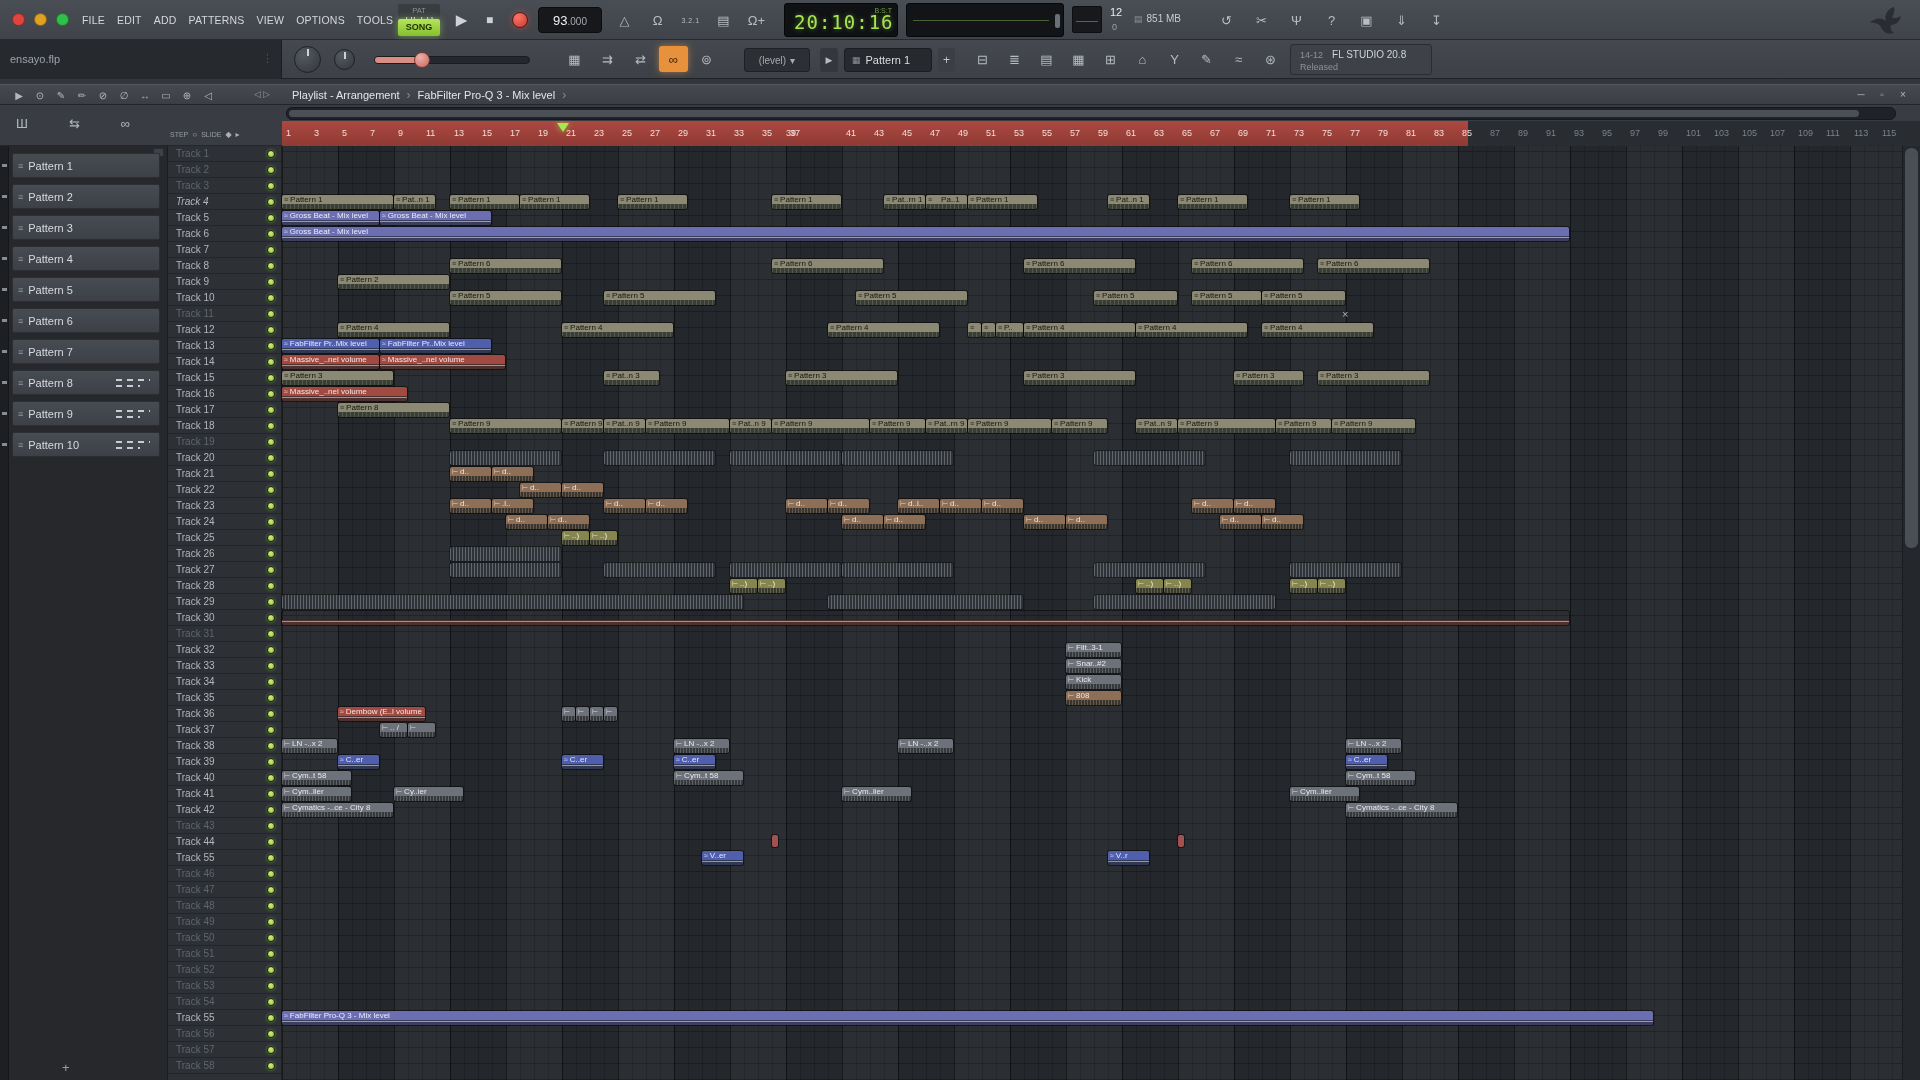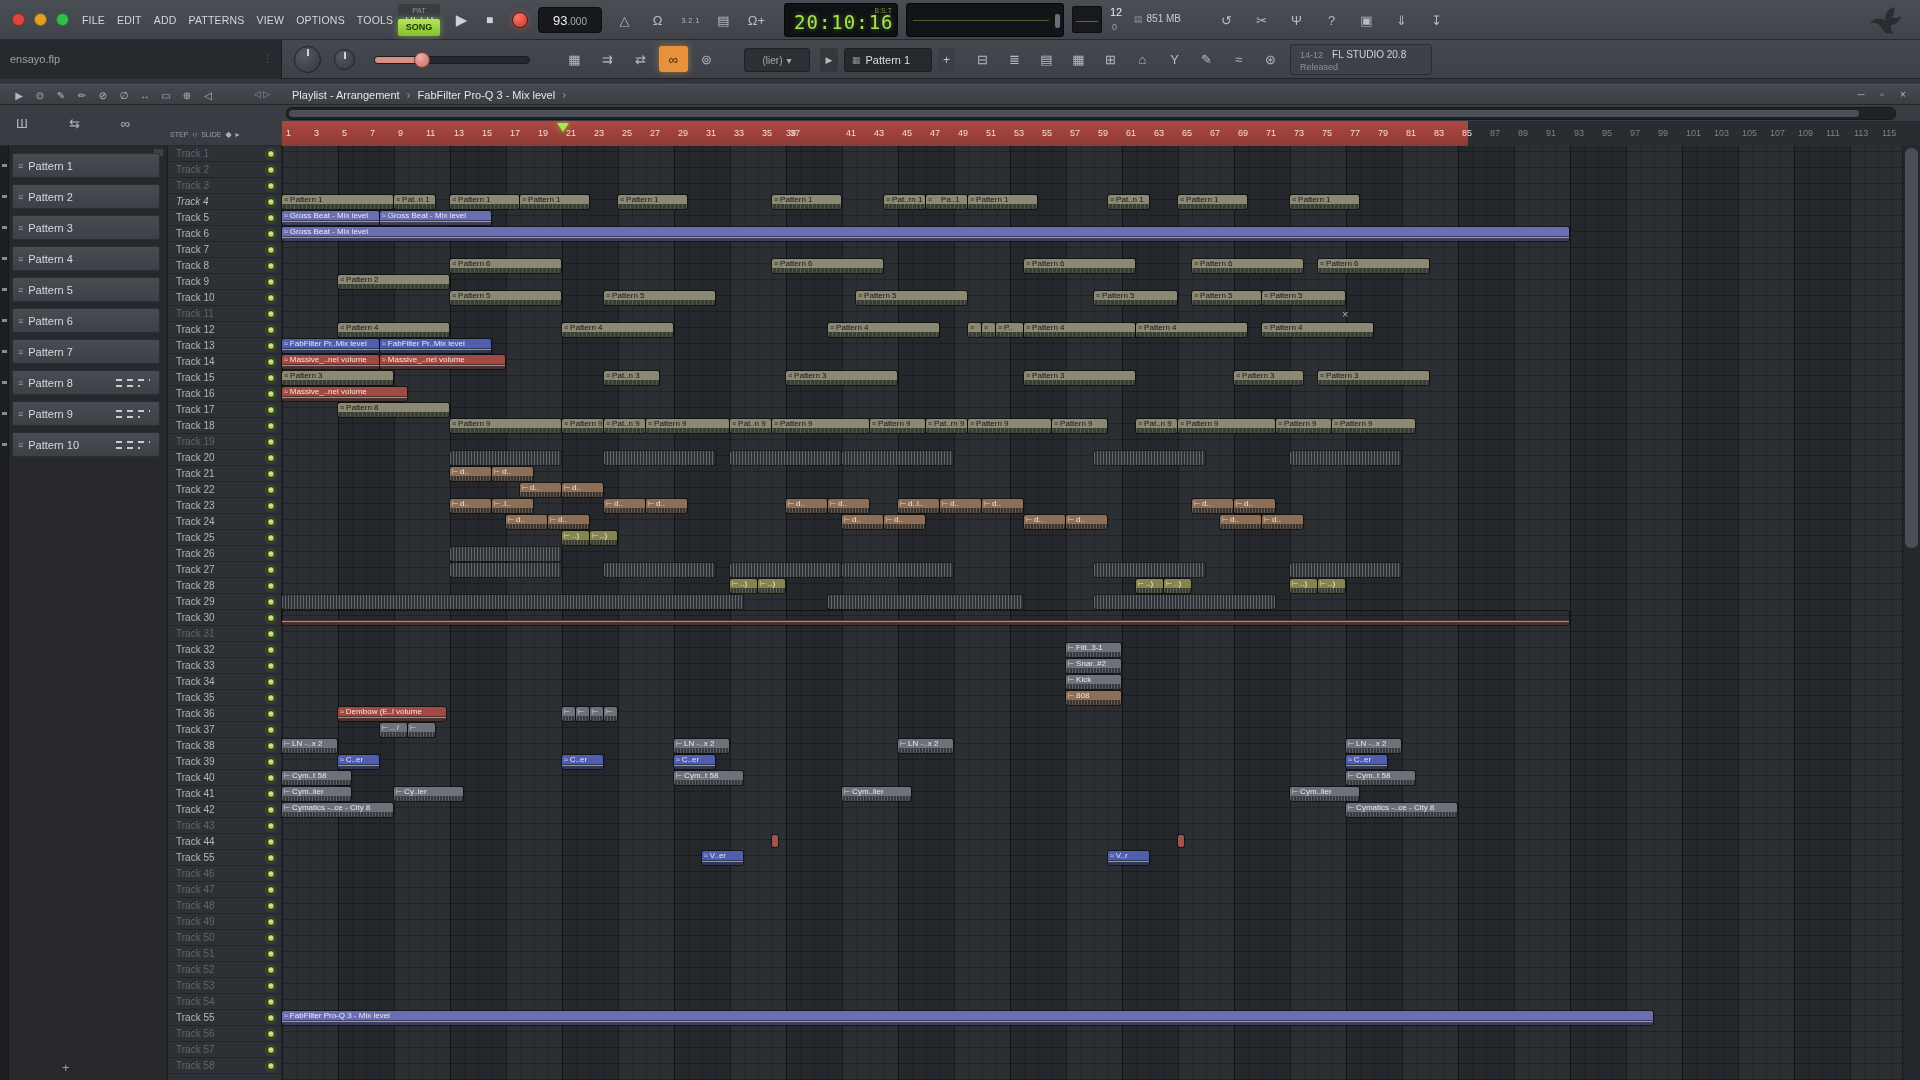--- a/index.html
+++ b/index.html
@@ -215,21 +215,21 @@
       <div class="vhandleq" data-name="slider-handle"></div>
     </div>
     <div class="iconrow" data-name="row2-mid-icons">
         <div class="tbi" data-name="grid-snap-icon">▦</div>
         <div class="tbi" data-name="jump-arrows-icon">⇉</div>
         <div class="tbi" data-name="swap-icon">⇄</div>
         <div class="tbi active" data-name="link-icon">∞</div>
         <div class="tbi" data-name="alert-bell-icon">⊚</div>
       </div>
     <div class="nonebox" data-name="keyboard-target-dropdown">
-      <span data-name="dropdown-value">(lier)</span>
+      <span data-name="dropdown-value">(level)</span>
       <span data-name="chevron-down-icon">▾</span>
     </div>
     <div class="stepfwd" data-name="next-pattern-button">▶</div>
     <div class="patsel" data-name="pattern-selector">
       <span class="pico" data-name="pattern-grid-icon">▦</span>
       <span class="plab" data-name="pattern-selector-value">Pattern 1</span>
     </div>
     <div class="pataddbtn" data-name="add-pattern-button-top">+</div>
     <div class="iconrow" data-name="row2-panel-icons">
         <div class="tbi" data-name="toolbar-panel-icon">⊟</div>
@@ -1343,21 +1343,21 @@
             </div>
             <div class="cb tex-wave" data-name="clip-body" style="background-color: rgb(53, 56, 61);"></div>
           </div>
           <div class="clip audB" data-name="audio-clip" style="left: 784px; top: 545px; width: 55px;">
             <div class="ch" data-name="clip-header" style="background: rgb(141, 111, 88); color: rgb(241, 231, 219);">
               <span class="ci" data-name="clip-type-icon">⊢</span>
               <span class="cl" data-name="clip-label">808</span>
             </div>
             <div class="cb tex-wave" data-name="clip-body" style="background-color: rgb(61, 51, 41);"></div>
           </div>
-          <div class="clip autoR" data-name="automation-clip" style="left: 56px; top: 561px; width: 108px;">
+          <div class="clip autoR" data-name="automation-clip" style="left: 56px; top: 561px; width: 87px;">
             <div class="ch" data-name="clip-header" style="background: rgb(160, 74, 66); color: rgb(247, 228, 225);">
               <span class="ci" data-name="clip-type-icon">≈</span>
               <span class="cl" data-name="clip-label">Dembow (E..l volume</span>
             </div>
             <div class="cb tex-auto" data-name="clip-body" style="background-color: rgb(78, 49, 46);"></div>
           </div>
           <div class="clip audG" data-name="audio-clip" style="left: 280px; top: 561px; width: 13px;">
             <div class="ch" data-name="clip-header" style="background: rgb(109, 113, 122); color: rgb(231, 233, 237);">
               <span class="ci" data-name="clip-type-icon">⊢</span>
             </div>

